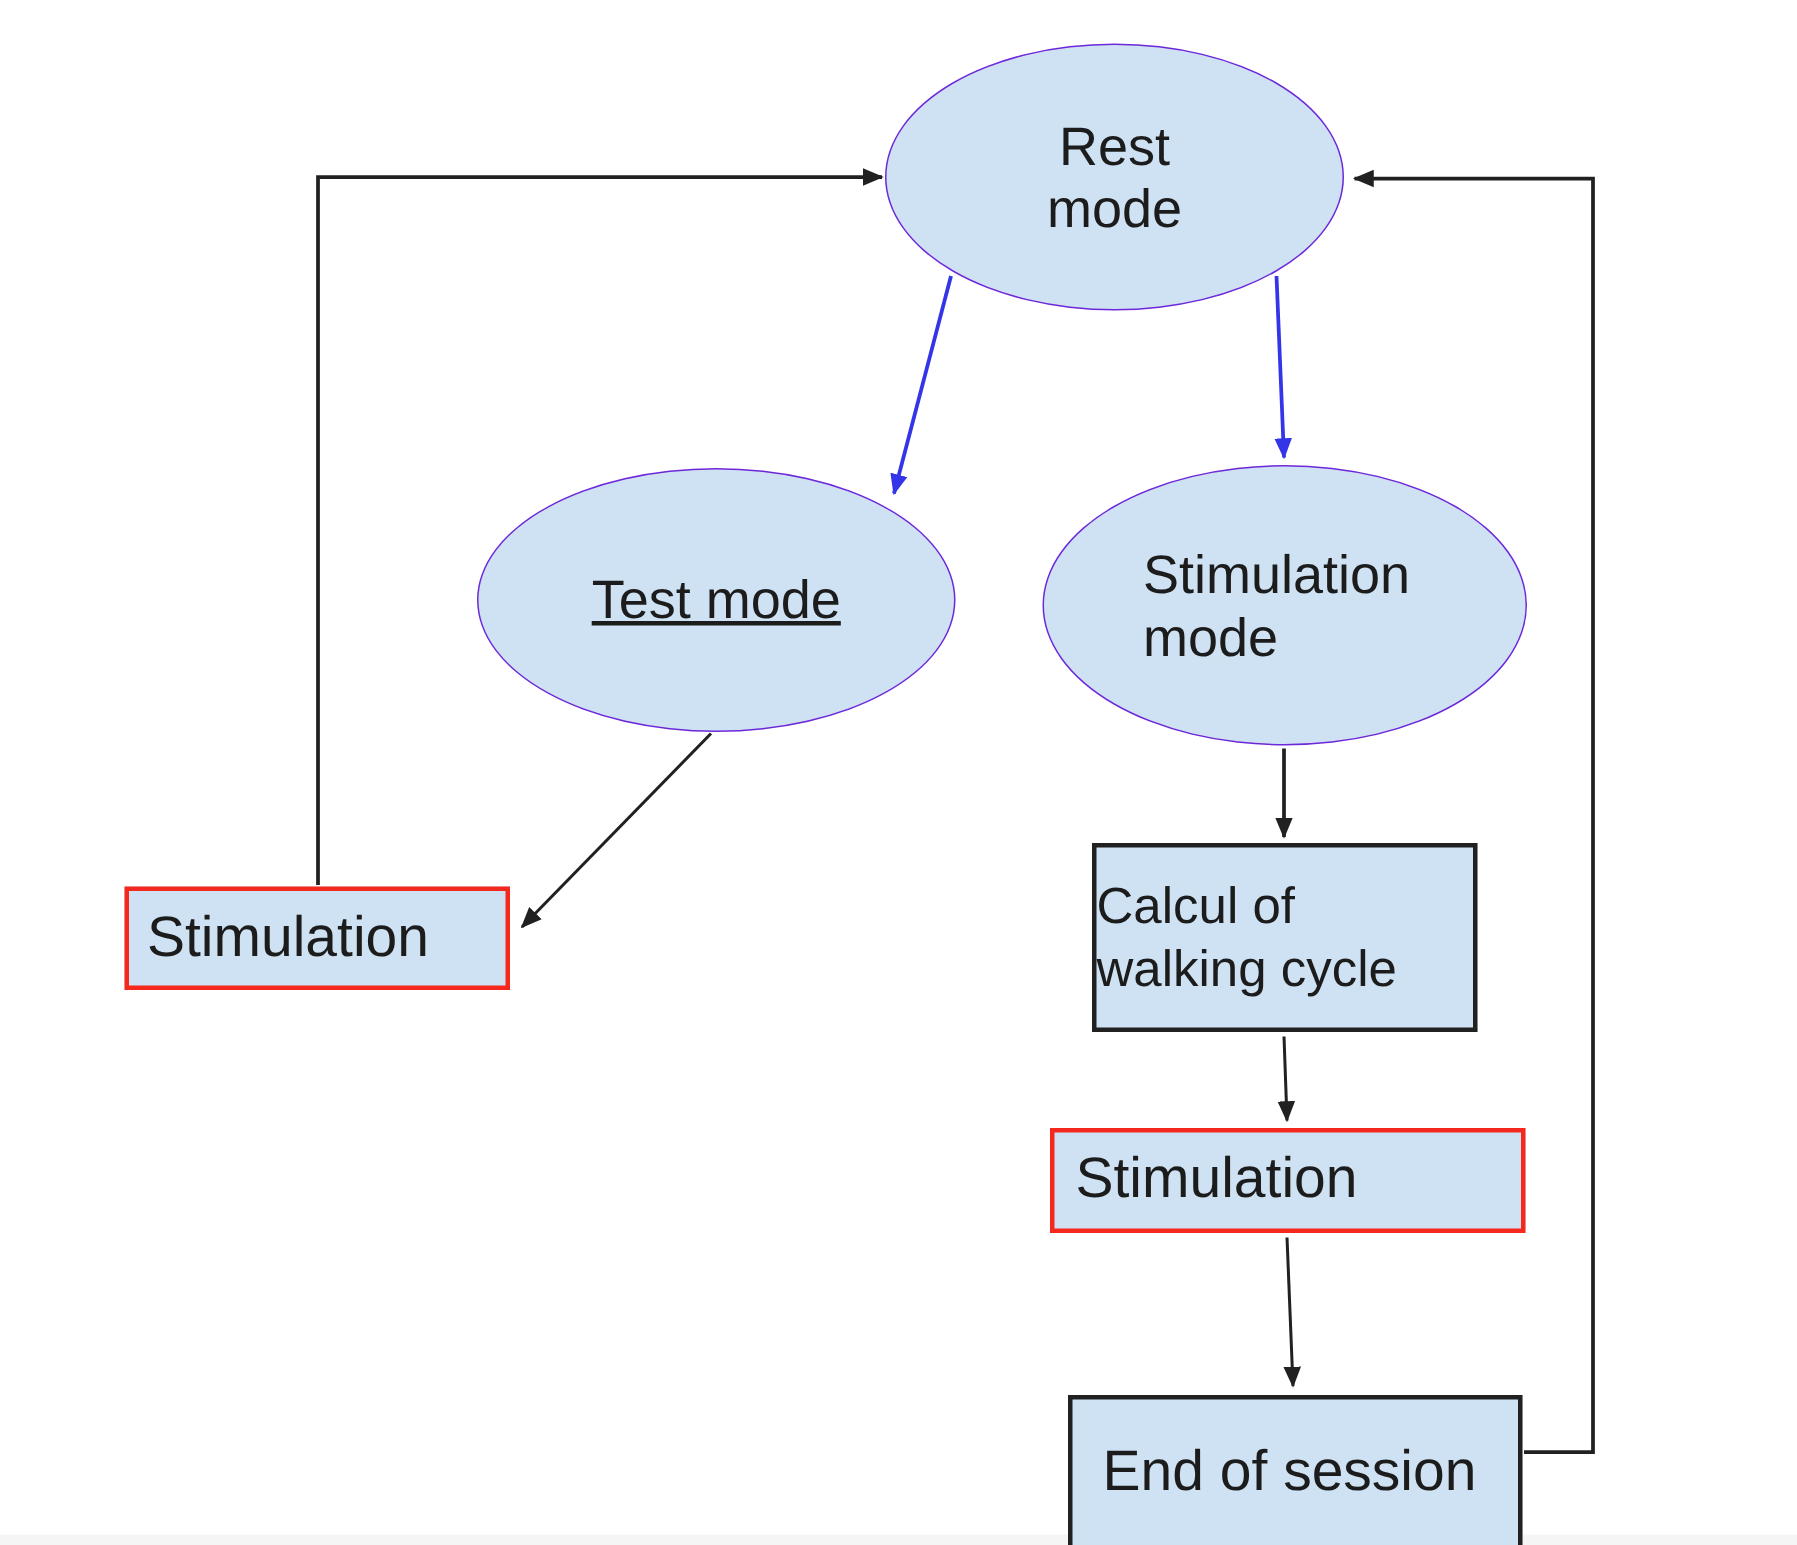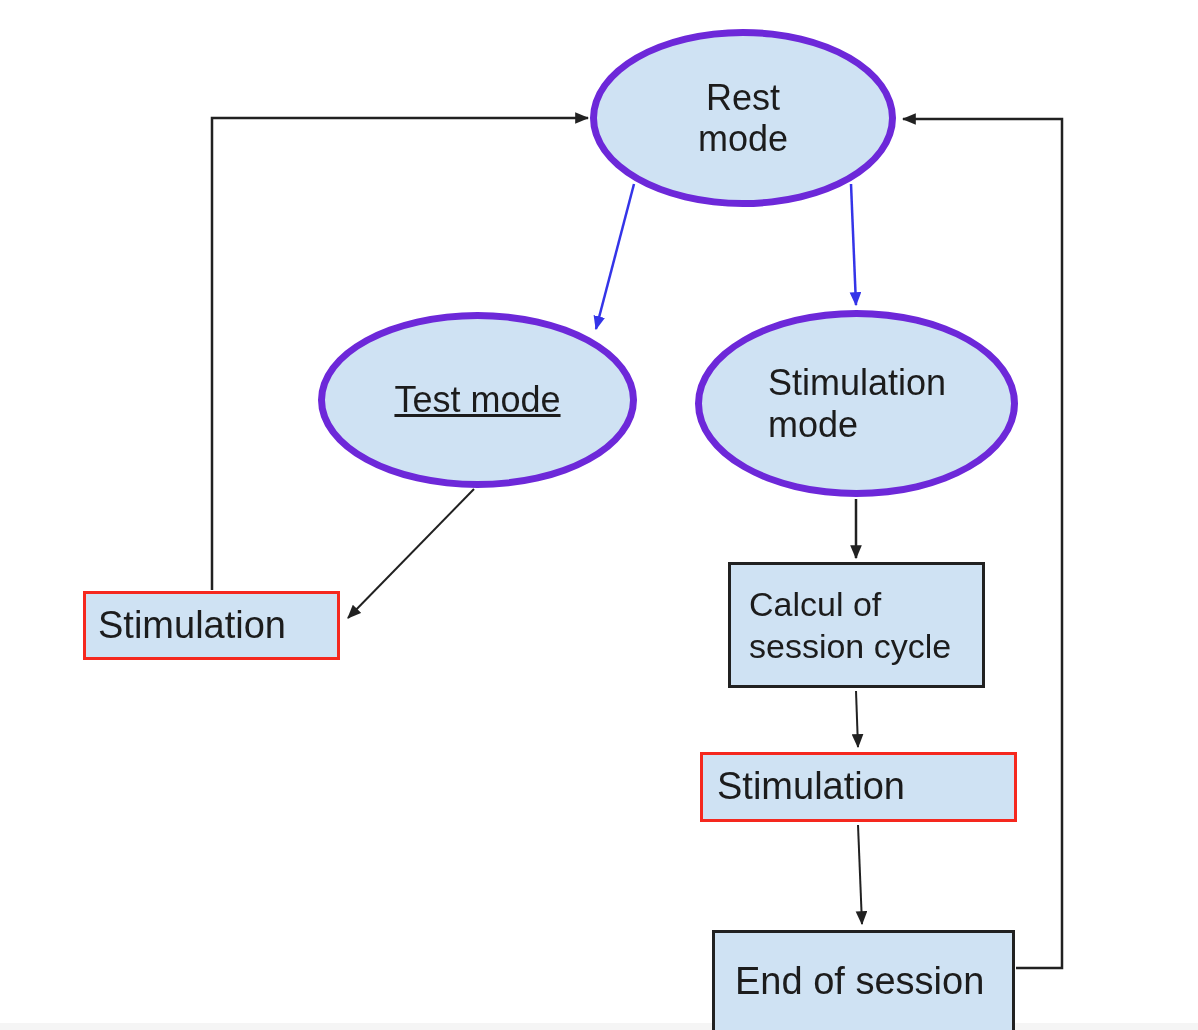--- a/index.html
+++ b/index.html
@@ -27,21 +27,21 @@
     box-sizing: border-box;
     background: #cfe2f3;
     color: #1c1c1c;
     display: flex;
     flex-direction: column;
     justify-content: center;
     z-index: 2;
     line-height: 1.15;
   }
   .ellipse {
-    border: 7px solid #6d28d9;
+    border: 1px solid #6d28d9;
     border-radius: 50%;
     align-items: center;
     text-align: center;
     font-size: 36px;
   }
   .rect {
     border: 3px solid #212121;
     align-items: flex-start;
     text-align: left;
     font-size: 38px;
@@ -49,21 +49,21 @@
   .rect.red {
     border-color: #f5281e;
   }
   .node span { display: block; }
 
   .ellipse-rest        { left: 590px; top: 29px;  width: 306px; height: 178px; }
   .ellipse-test        { left: 318px; top: 312px; width: 319px; height: 176px; text-decoration: underline; }
   .ellipse-stim-mode   { left: 695px; top: 310px; width: 323px; height: 187px;
                          align-items: flex-start; text-align: left; padding-left: 66px; }
   .rect-stim-left      { left: 83px;  top: 591px; width: 257px; height: 69px;  padding-left: 12px; }
-  .rect-calcul         { left: 728px; top: 562px; width: 257px; height: 126px; padding-left: 18px;
+  .rect-calcul         { left: 728px; top: 562px; width: 257px; height: 126px; 
                          font-size: 34px; line-height: 1.24; }
   .rect-stim-right     { left: 700px; top: 752px; width: 317px; height: 70px;  padding-left: 14px; }
   .rect-end-session    { left: 712px; top: 930px; width: 303px; height: 104px;  padding-left: 20px; }
 
   .edge-label {
     position: absolute;
     left: 683px; top: 869px;
     font-size: 34px;
     color: #1c1c1c;
     z-index: 2;
@@ -122,21 +122,21 @@
     <span>Stimulation</span>
     <span>mode</span>
   </div>
 
   <div class="node rect red rect-stim-left">
     <span>Stimulation</span>
   </div>
 
   <div class="node rect rect-calcul">
     <span>Calcul of</span>
-    <span>session cycle</span>
+    <span>walking cycle</span>
   </div>
 
   <div class="node rect red rect-stim-right">
     <span>Stimulation</span>
   </div>
 
   <div class="node rect rect-end-session">
     <span>End of session</span>
   </div>
 

